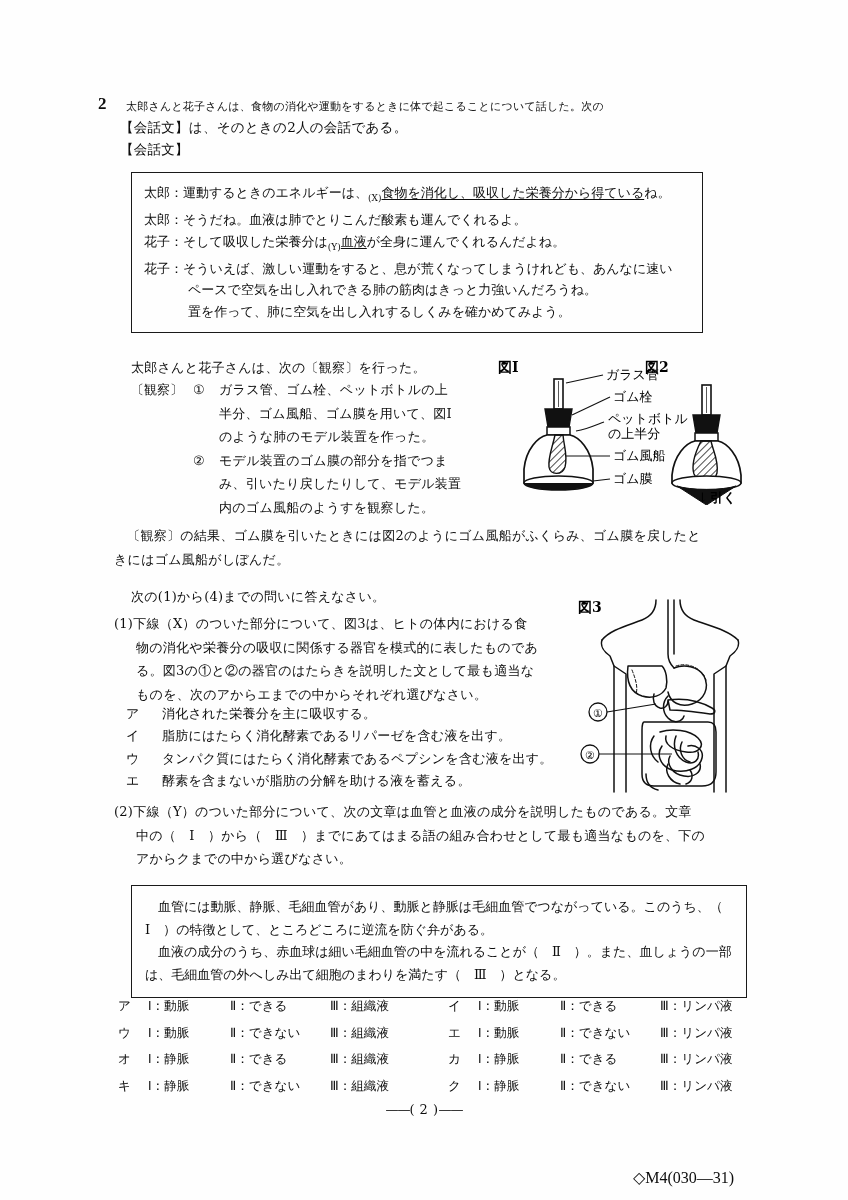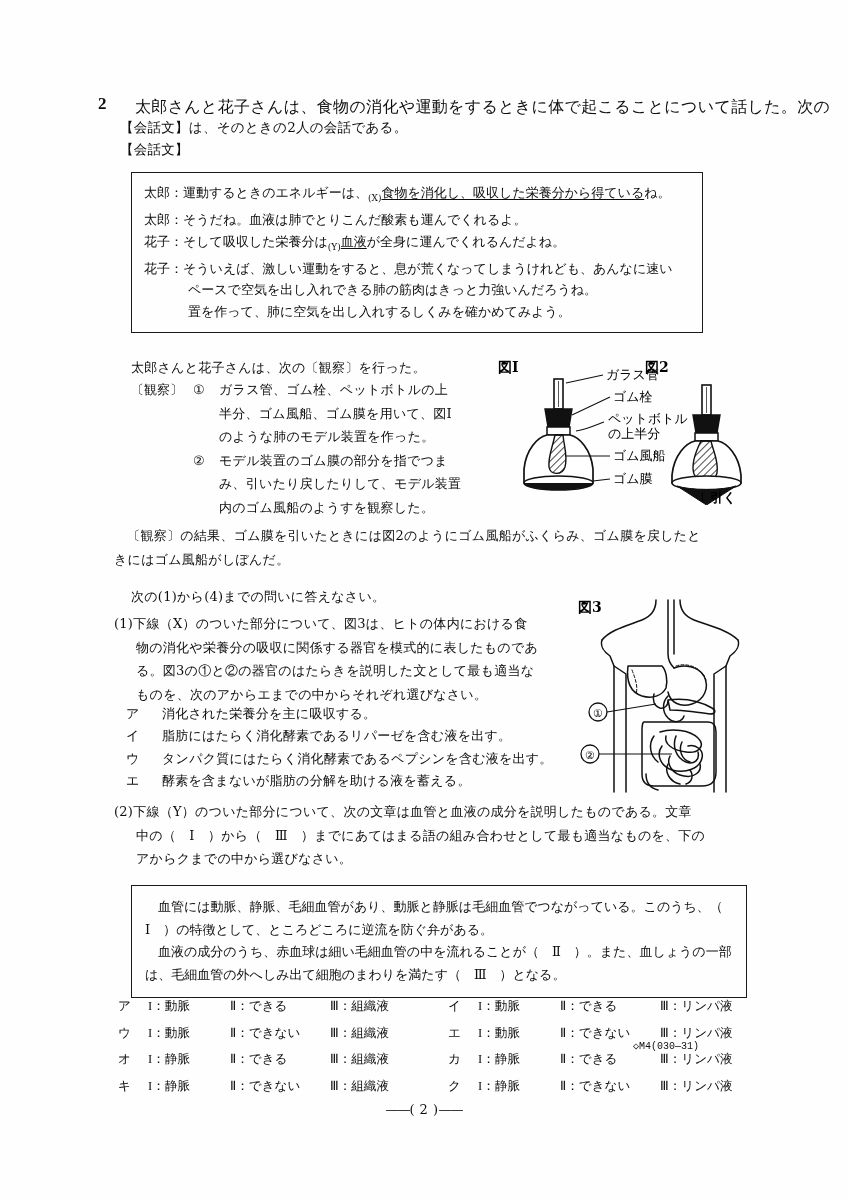--- a/index.html
+++ b/index.html
@@ -25,21 +25,21 @@
 
   
   #heading { left: 98px; top: 96px; width: 680px; }
   #heading .num {
     font-size: 17px;
     font-weight: bold;
     position: absolute;
     left: 0; top: -2px;
     font-family: "Liberation Serif", serif;
   }
-  #heading .l1 { margin-left: 37px; font-size: 16px; line-height: 21px; text-align: right; }
+  #heading .l1 { margin-left: 28px; font-size: 11px; line-height: 21px; }
   #heading .l2 { margin-left: 22px; font-size: 13.5px; line-height: 21px; }
   #heading .l3 { margin-left: 22px; font-size: 13.5px; line-height: 22px; }
 
   
   #dialogue-box {
     left: 131px; top: 172px; width: 572px;
     border: 1.3px solid #1a1a1a;
     padding: 9px 10px 10px 12px;
     box-sizing: border-box;
   }
@@ -83,31 +83,31 @@
   #passage-box p { margin: 0; font-size: 13px; line-height: 22.5px; text-indent: 1em; }
 
   
   #opt-grid { left: 118px; top: 993px; width: 660px; }
   #opt-grid .orow { display: flex; font-size: 12.6px; line-height: 25.6px; }
   #opt-grid .ocell { display: flex; align-items: baseline; width: 330px; }
   #opt-grid .key { width: 30px; text-align: left; font-weight: normal; }
   #opt-grid .f1 { width: 82px; }
   #opt-grid .f2 { width: 100px; }
   #opt-grid .f3 { width: 110px; }
-  .rn { font-family: Liberation Serif, serif; }
+  .rn { font-family: Liberation Sans, sans-serif; }
 
   
   #footer-page {
     left: 0; right: 0; top: 1102px; text-align: center;
     font-size: 13px; letter-spacing: 0.5px;
   }
   #footer-page .dash { letter-spacing: -1px; }
   #footer-code {
-    left: 633px; top: 1040px; font-size: 10px;
-    font-family: Liberation Mono, monospace;
+    left: 633px; top: 1168px; font-size: 16px;
+    font-family: Liberation Serif, serif;
   }
 
   
   #fig1-wrap { left: 498px; top: 357px; }
   #fig2-wrap { left: 645px; top: 357px; }
   #fig3-wrap { left: 576px; top: 596px; }
   svg { display: block; }
   svg text { font-family: "DejaVu Serif", "Liberation Serif", serif; }
 </style>
 </head>

